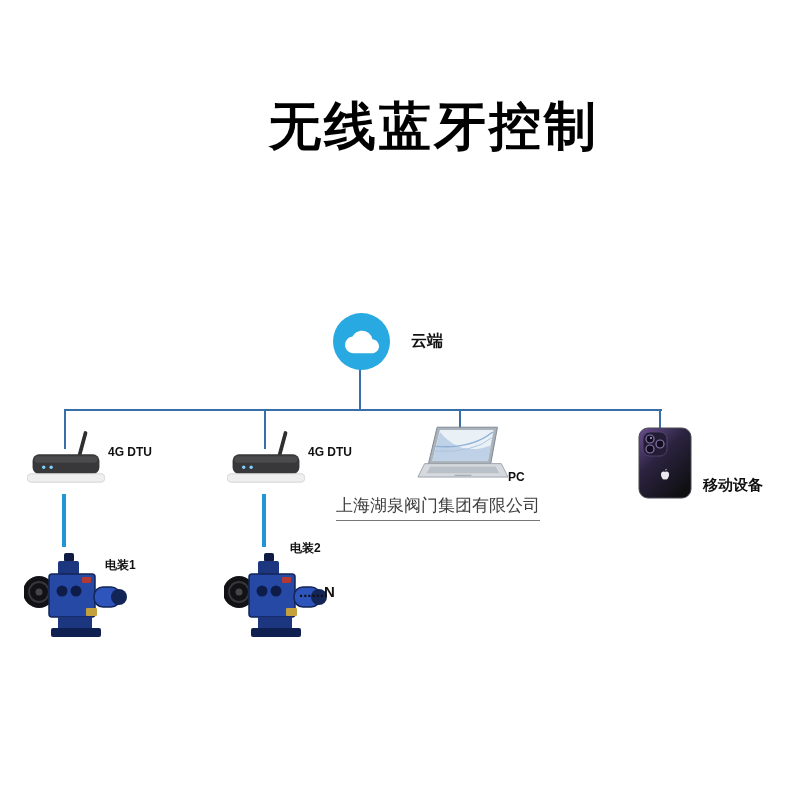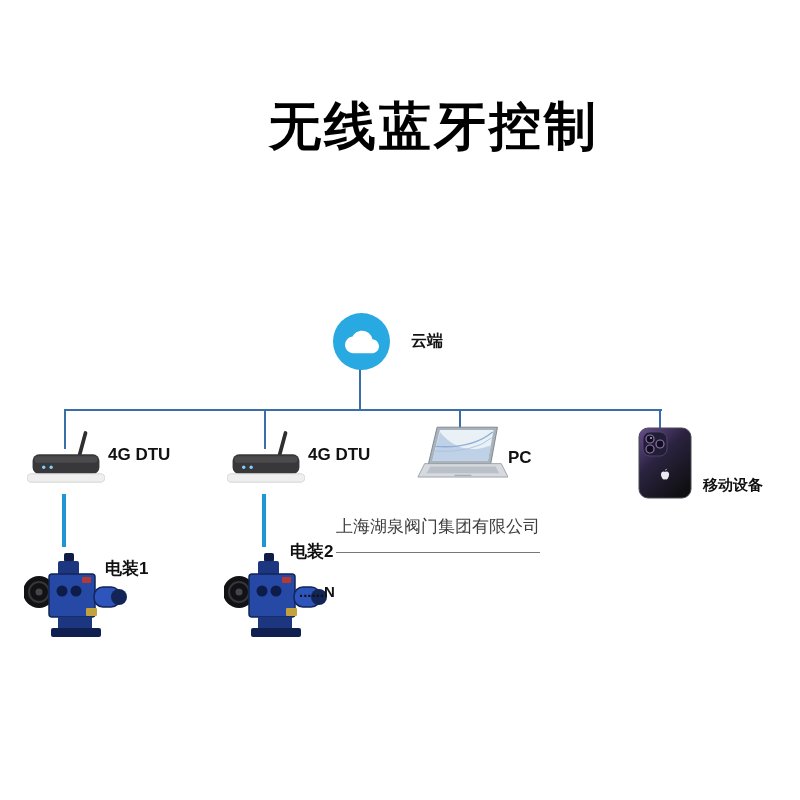--- a/index.html
+++ b/index.html
@@ -14,28 +14,28 @@
   }
   .line{position:absolute;background:#3a6ea8;}
   .line.h{height:2px;}
   .line.v{width:2px;}
   .conn{position:absolute;width:4px;background:#2196d6;}
   .cloud{
     position:absolute;left:333px;top:313px;width:57px;height:57px;border-radius:50%;
     background:#29a9e1;display:flex;align-items:center;justify-content:center;
   }
   .lbl{
-    position:absolute;color:#111;font-size:17px;font-weight:700;white-space:nowrap;
+    position:absolute;color:#111;font-size:12px;font-weight:700;white-space:nowrap;
   }
   .lbl.regular{font-weight:600;font-size:15px;font-family:Liberation Mono, monospace;}
   .dev{position:absolute;}
   .watermark{
-    position:absolute;left:336px;top:515px;color:#3d3d3d;font-size:17px;
+    position:absolute;left:336px;top:494px;color:#3d3d3d;font-size:17px;
     font-family:"Liberation Serif","DejaVu Serif",serif;font-weight:400;
-    border-bottom:1px solid #777;padding-bottom:14px;white-space:nowrap;
+    border-bottom:1px solid #777;padding-bottom:3px;white-space:nowrap;
   }
 </style>
 </head>
 <body>
 
 <div class="canvas">
 
   <h1 class="title">无线蓝牙控制</h1>
 
   <div class="line v" style="left:359px;top:368px;height:42px"></div>
@@ -83,21 +83,21 @@
       <path d="M22 1 L85 1 L78 39 L13 39 Z" fill="#aab3bc" stroke="#7d8790" stroke-width="1"></path>
       <path d="M25 4 L81 4 L75 36 L17 36 Z" fill="#e9f0f6"></path>
       <path d="M17 36 L75 36 L78 20 Q46 32 25 6 L24 10 Z" fill="#bfd1e6"></path>
       <path d="M80 6 Q58 24 20 21" stroke="#8fb0d6" stroke-width="1.5" fill="none"></path>
       <path d="M79 12 Q60 28 19 26" stroke="#a9c3e0" stroke-width="1" fill="none"></path>
       <path d="M9 39 L89 39 L96 53 L2 53 Z" fill="#d6dade" stroke="#9aa2aa" stroke-width="1"></path>
       <path d="M15 42 L83 42 L87 49 L11 49 Z" fill="#b9c0c8"></path>
       <path d="M40 50.5 L58 50.5 L57.5 52 L40.5 52 Z" fill="#a5adb5"></path>
     </svg>
   </div>
-  <div class="lbl" style="left:508px;top:448px">PC</div>
+  <div class="lbl" style="left:508px;top:470px">PC</div>
 
   <div class="dev" style="left:635px;top:427px">
     <svg width="60" height="72" viewBox="0 0 60 72">
       <defs>
         <linearGradient id="phg" x1="0" y1="0" x2="0.7" y2="1">
           <stop offset="0" stop-color="#6b4f92"></stop>
           <stop offset="0.45" stop-color="#2b2340"></stop>
           <stop offset="1" stop-color="#101013"></stop>
         </linearGradient>
       </defs>

